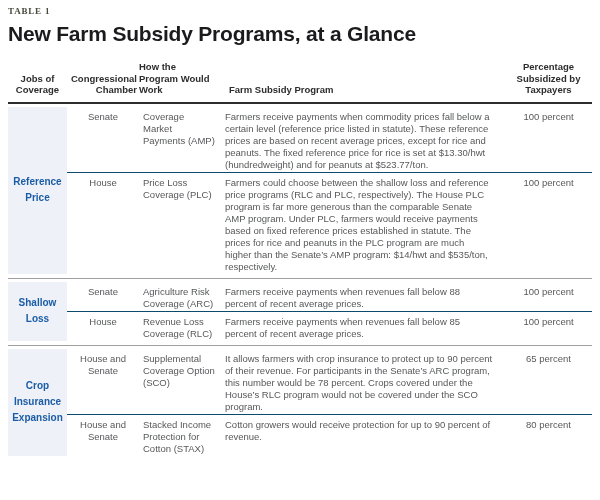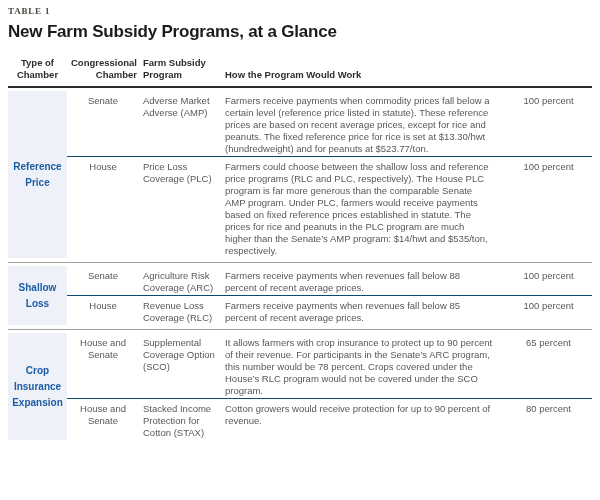--- a/index.html
+++ b/index.html
@@ -11,21 +11,21 @@
     padding:6px 8px 0 8px;
     position:relative;
     overflow:hidden;
   }
   .table-label {
     font-family:"Liberation Serif", serif;
     font-size:9px; letter-spacing:0.8px;
     color:#49493f; font-weight:bold;
   }
   .title {
-    font-size:17px; font-weight:bold; color:#1b1b1d;
+    font-size:21px; font-weight:bold; color:#1b1b1d;
     margin-top:6px; letter-spacing:-0.2px;
   }
   .thead {
     display:grid;
     grid-template-columns:59px 72px 86px 280px 87px;
     align-items:end;
     margin-top:15px;
     padding-bottom:6px;
     border-bottom:2px solid #2c2c2c;
   }
@@ -80,34 +80,35 @@
 </style>
 </head>
 <body>
 
 <div class="page">
 
   <div class="table-label">TABLE 1</div>
   <h1 class="title">New Farm Subsidy Programs, at a Glance</h1>
 
   <div class="thead">
-    <div class="th c1">Type of Chamber</div>
+    <div class="th c1">Jobs of Coverage</div>
     <div class="th c2">Congressional Chamber</div>
+    <div class="th c4">How the Program Would Work</div>
     <div class="th c3">Farm Subsidy Program</div>
-    <div class="th c4">How the Program Would Work</div>
+    <div class="th c5">Percentage Subsidized by Taxpayers</div>
   </div>
 
   <div class="tbody">
 
     <section class="group">
       <div class="coverage-cell">Reference Price</div>
       <div class="rows">
         <div class="row">
           <div class="cell chamber">Senate</div>
-          <div class="cell program">Adverse Market Adverse (AMP)</div>
+          <div class="cell program">Coverage Market Payments (AMP)</div>
           <div class="cell desc">Farmers receive payments when commodity prices fall below a certain level (reference price listed in statute). These reference prices are based on recent average prices, except for rice and peanuts. The fixed reference price for rice is set at $13.30/hwt (hundredweight) and for peanuts at $523.77/ton.</div>
           <div class="cell subsidy">100 percent</div>
         </div>
         <div class="row">
           <div class="cell chamber">House</div>
           <div class="cell program">Price Loss Coverage (PLC)</div>
           <div class="cell desc">Farmers could choose between the shallow loss and reference price programs (RLC and PLC, respectively). The House PLC program is far more generous than the comparable Senate AMP program. Under PLC, farmers would receive payments based on fixed reference prices established in statute. The prices for rice and peanuts in the PLC program are much higher than the Senate’s AMP program: $14/hwt and $535/ton, respectively.</div>
           <div class="cell subsidy">100 percent</div>
         </div>
       </div>

